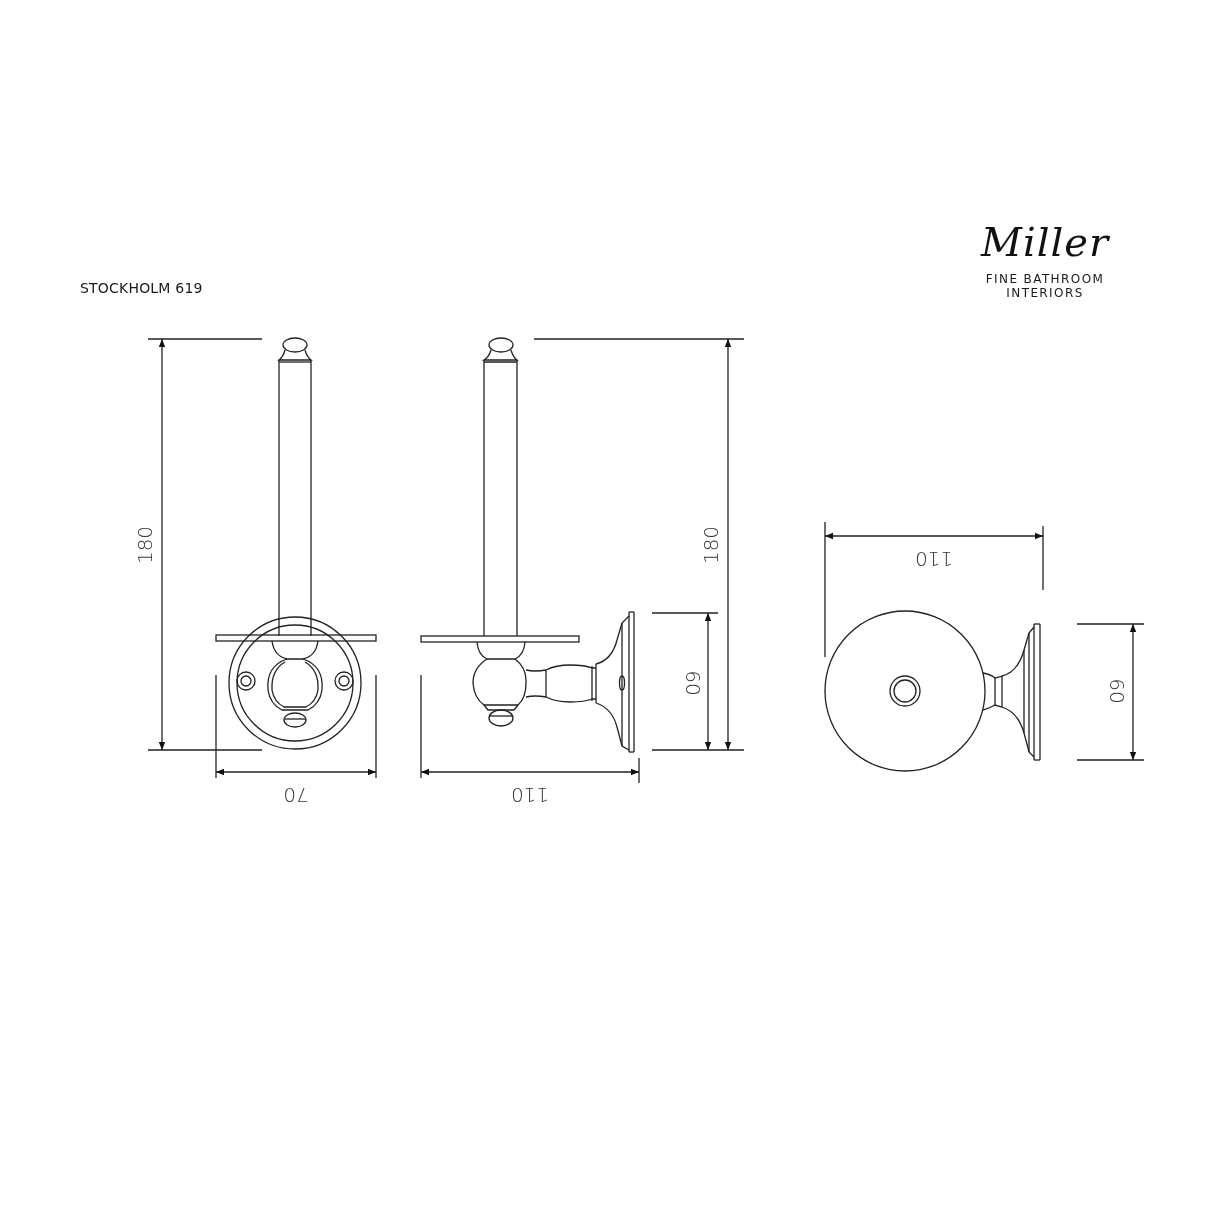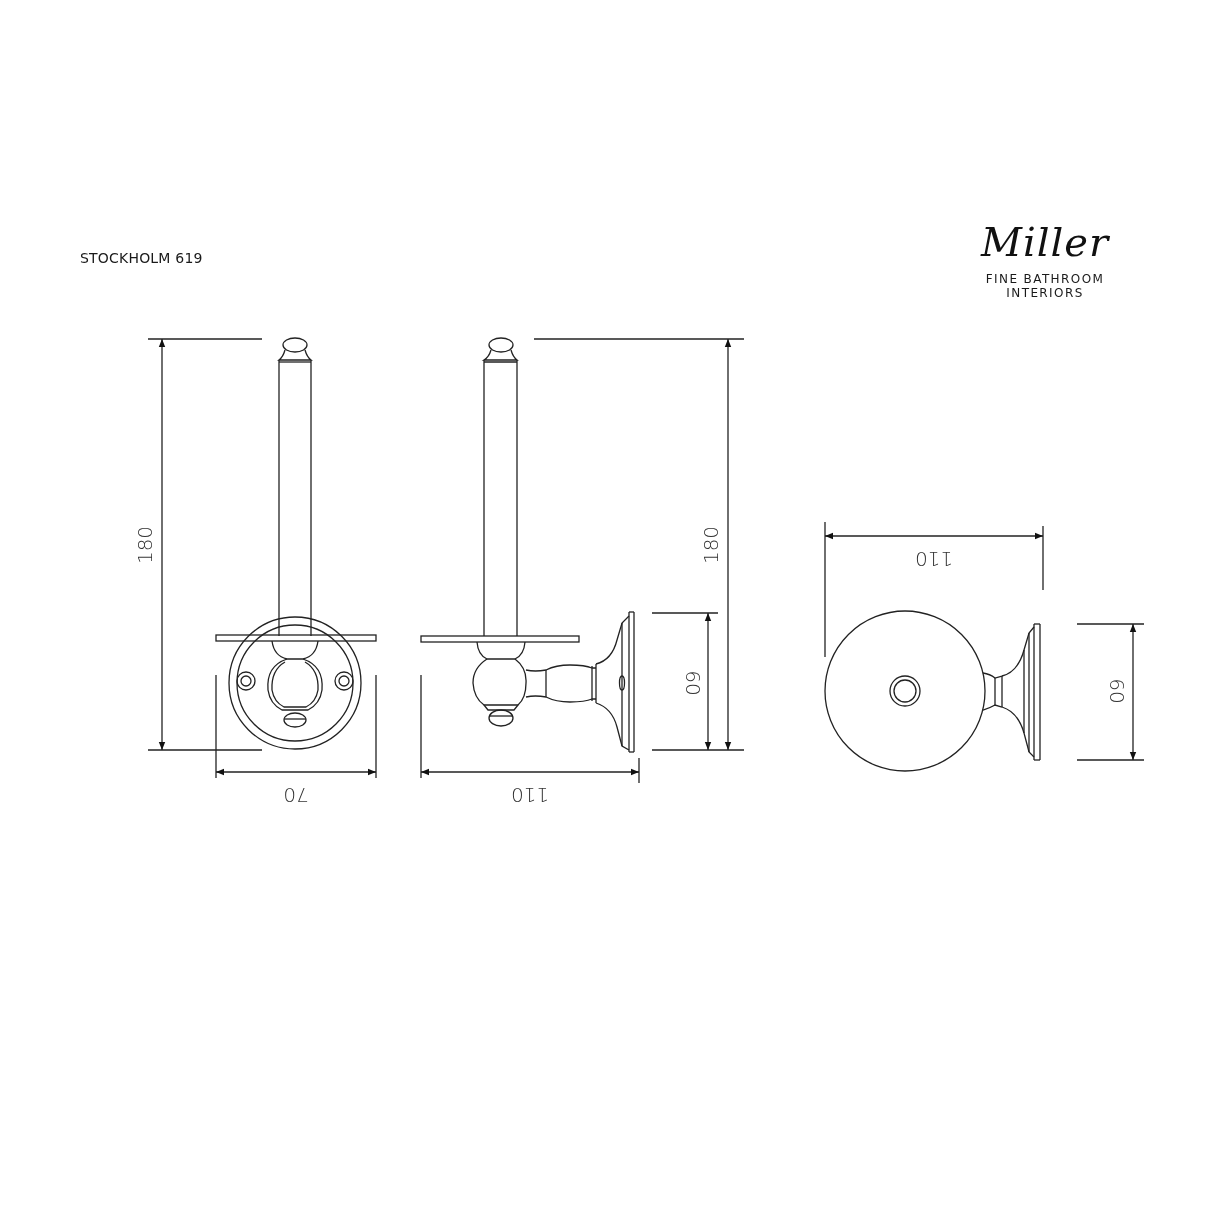--- a/index.html
+++ b/index.html
@@ -1,17 +1,17 @@
 <!DOCTYPE html>
 <html><head>
 <meta charset="utf-8">
 <style>
   html, body { margin: 0; padding: 0; background: #ffffff; }
   body { width: 1214px; height: 1214px; position: relative; overflow: hidden; font-family: "DejaVu Sans", sans-serif; }
-  .product-title { position: absolute; left: 80px; top: 250px; font-size: 14px; color: #1a1a1a; letter-spacing: 0.2px; }
+  .product-title { position: absolute; left: 80px; top: 280px; font-size: 14px; color: #1a1a1a; letter-spacing: 0.2px; }
   .brand { position: absolute; left: 950px; top: 222px; width: 190px; text-align: center; }
   .brand-name { font-family: "DejaVu Serif", serif; font-style: italic; font-size: 40px; color: #111; line-height: 1; letter-spacing: 1px; }
   .brand-tag { font-size: 12px; letter-spacing: 1.4px; color: #1a1a1a; margin-top: 10px; }
   svg.drawing { position: absolute; left: 0; top: 0; }
   .dim-text { font-family: "DejaVu Sans", sans-serif; font-size: 20px; fill: #333; font-weight: 300; }
 </style>
 </head>
 <body>
 
 <div class="product-title">STOCKHOLM 619</div>

